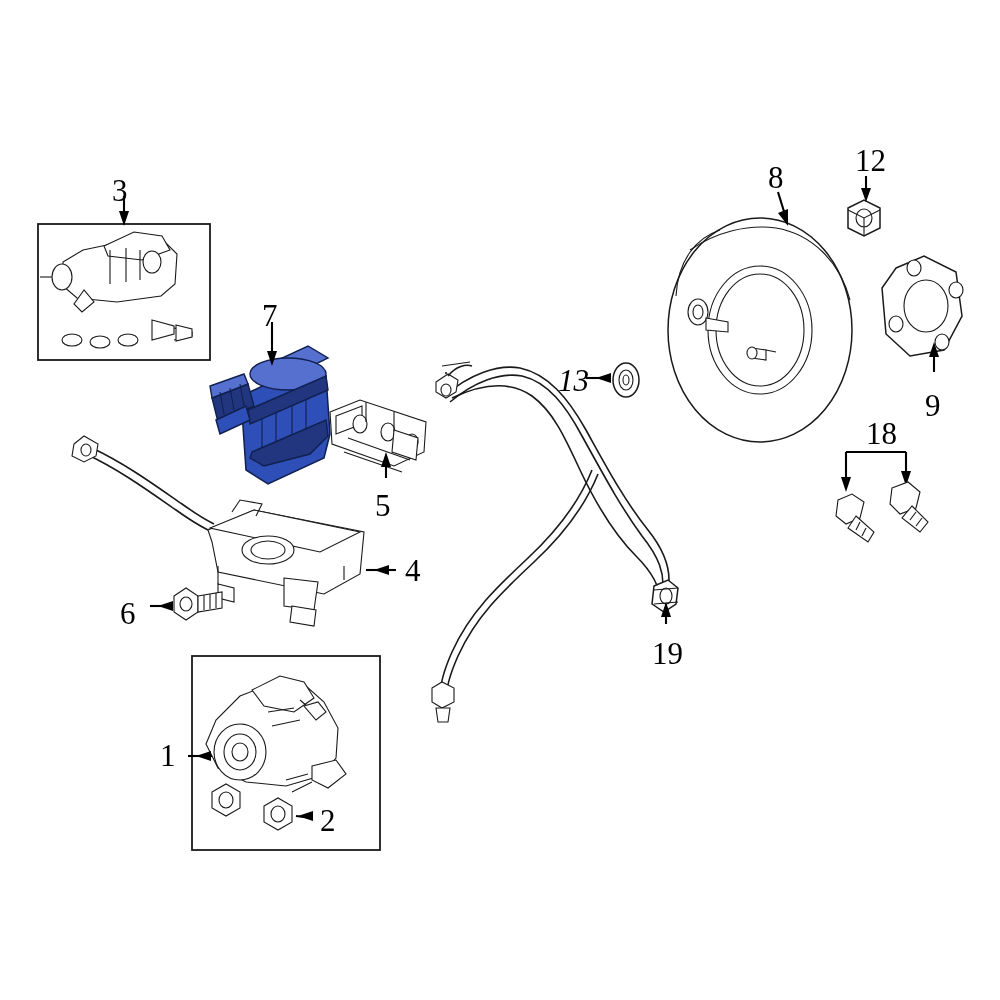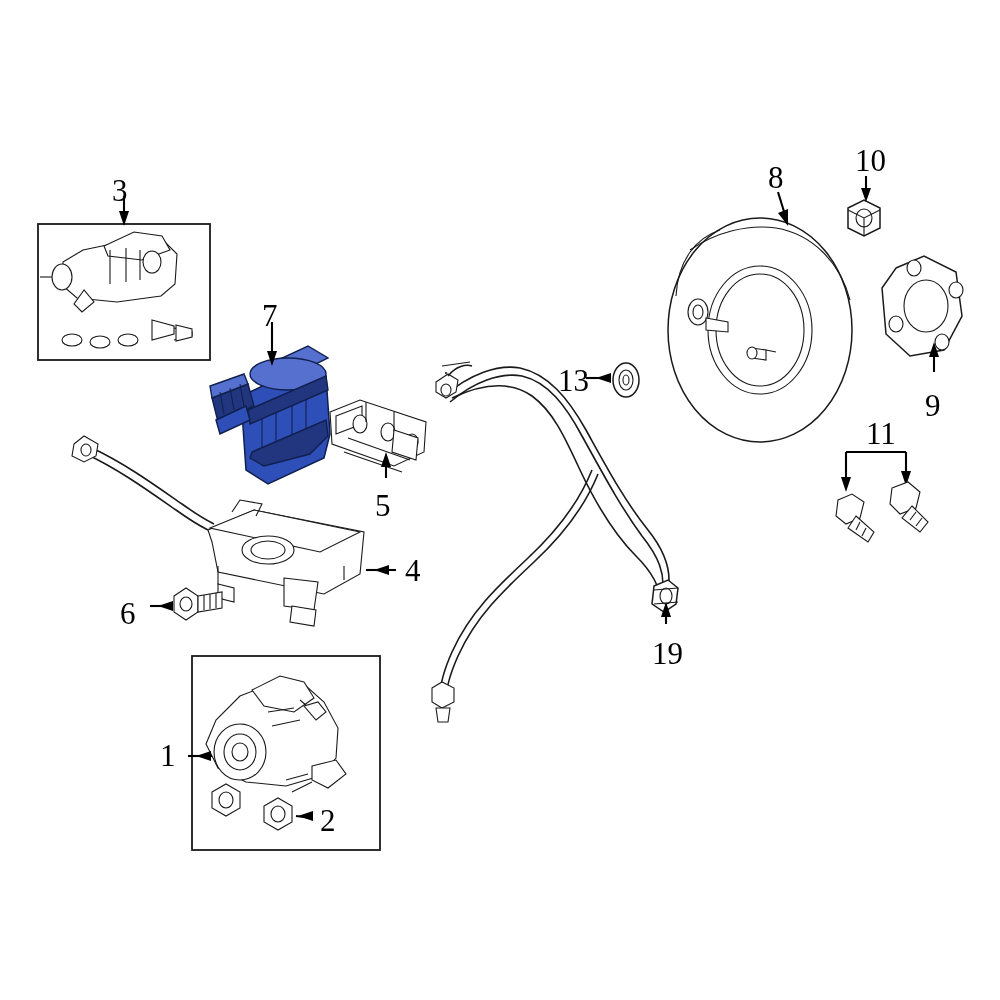--- a/index.html
+++ b/index.html
@@ -295,18 +295,18 @@
 
 <div class="callout-label" style="left:160px; top:740px;">1</div>
 <div class="callout-label" style="left:320px; top:805px;">2</div>
 <div class="callout-label" style="left:112px; top:175px;">3</div>
 <div class="callout-label" style="left:405px; top:555px;">4</div>
 <div class="callout-label" style="left:375px; top:490px;">5</div>
 <div class="callout-label" style="left:120px; top:598px;">6</div>
 <div class="callout-label" style="left:262px; top:300px;">7</div>
 <div class="callout-label" style="left:768px; top:162px;">8</div>
 <div class="callout-label" style="left:925px; top:390px;">9</div>
-<div class="callout-label" style="left:855px; top:145px;">10</div>
-<div class="callout-label" style="left:866px; top:418px;">11</div>
+<div class="callout-label" style="left:855px; top:145px;">12</div>
+<div class="callout-label" style="left:866px; top:418px;">18</div>
 <div class="callout-label" style="left:652px; top:638px;">19</div>
-<div class="callout-label" style="left:558px; top:365px;">13</div>
+<div class="callout-label" style="left:558px; top:365px;font-style:italic;">13</div>
 
 </div>
 
 </body></html>

